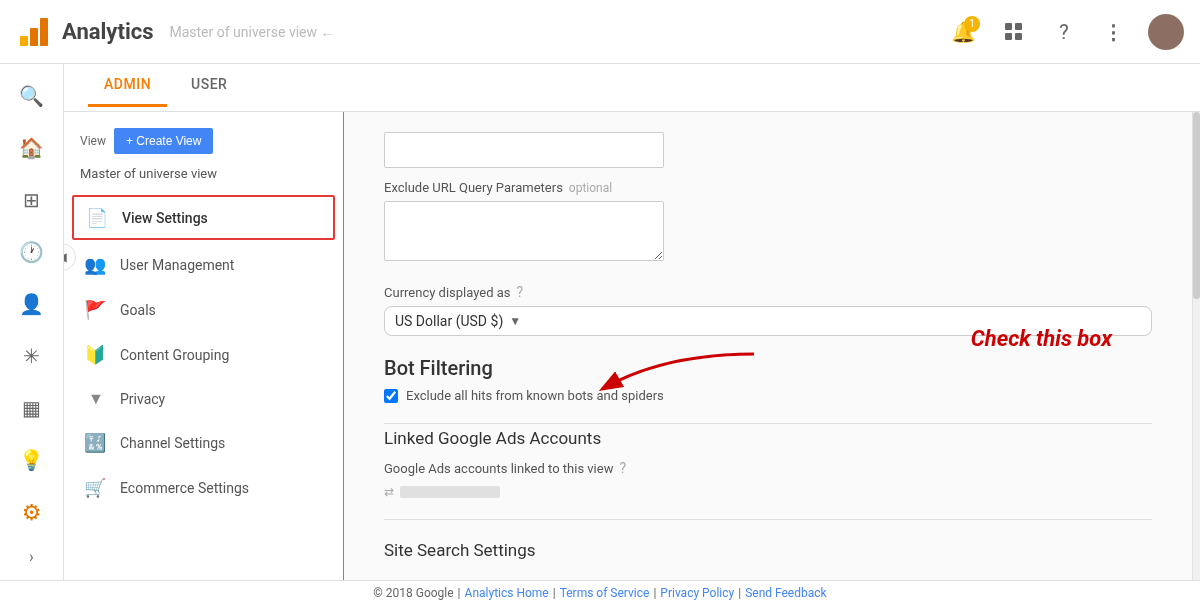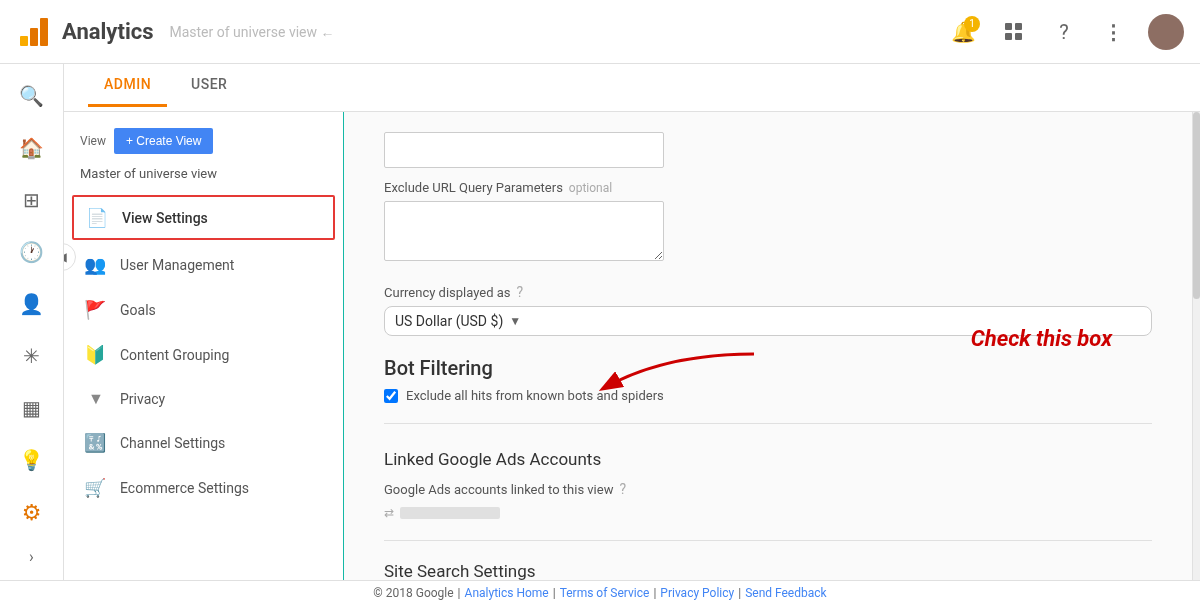--- a/index.html
+++ b/index.html
@@ -97,21 +97,21 @@
       font-size: 14px; gap: 6px;
     }
     .currency-arrow { color: #666; font-size: 12px; }
 
     
     .section-title { font-size: 20px; color: #333; font-weight: 500; margin: 16px 0 8px; }
     .checkbox-row { display: flex; align-items: center; gap: 8px; font-size: 13px; color: #555; }
     .checkbox-input { width: 14px; height: 14px; cursor: pointer; }
 
     
-    .linked-section-title { font-size: 17px; color: #333; font-weight: 400; margin: 20px 0 12px; border-top: 1px solid #e0e0e0; padding-top: 25px; }
+    .linked-section-title { font-size: 17px; color: #333; font-weight: 400; margin: 20px 0 12px; border-top: 1px solid #e0e0e0; padding-top: 4px; }
     .linked-label { font-size: 13px; color: #555; margin-bottom: 9px; display: flex; align-items: center; gap: 6px; }
     .linked-value { color: #aaa; font-size: 13px; display: flex; align-items: center; gap: 6px; }
     .linked-blur { background: #e0e0e0; border-radius: 2px; height: 12px; width: 100px; display: inline-block; }
 
     
     .site-search-title { font-size: 17px; color: #333; font-weight: 400; margin: 20px 0 4px; border-top: 1px solid #e0e0e0; padding-top: 20px; }
 
     
     .footer {
       background: #fff; border-top: 1px solid #e0e0e0; height: 24px;

